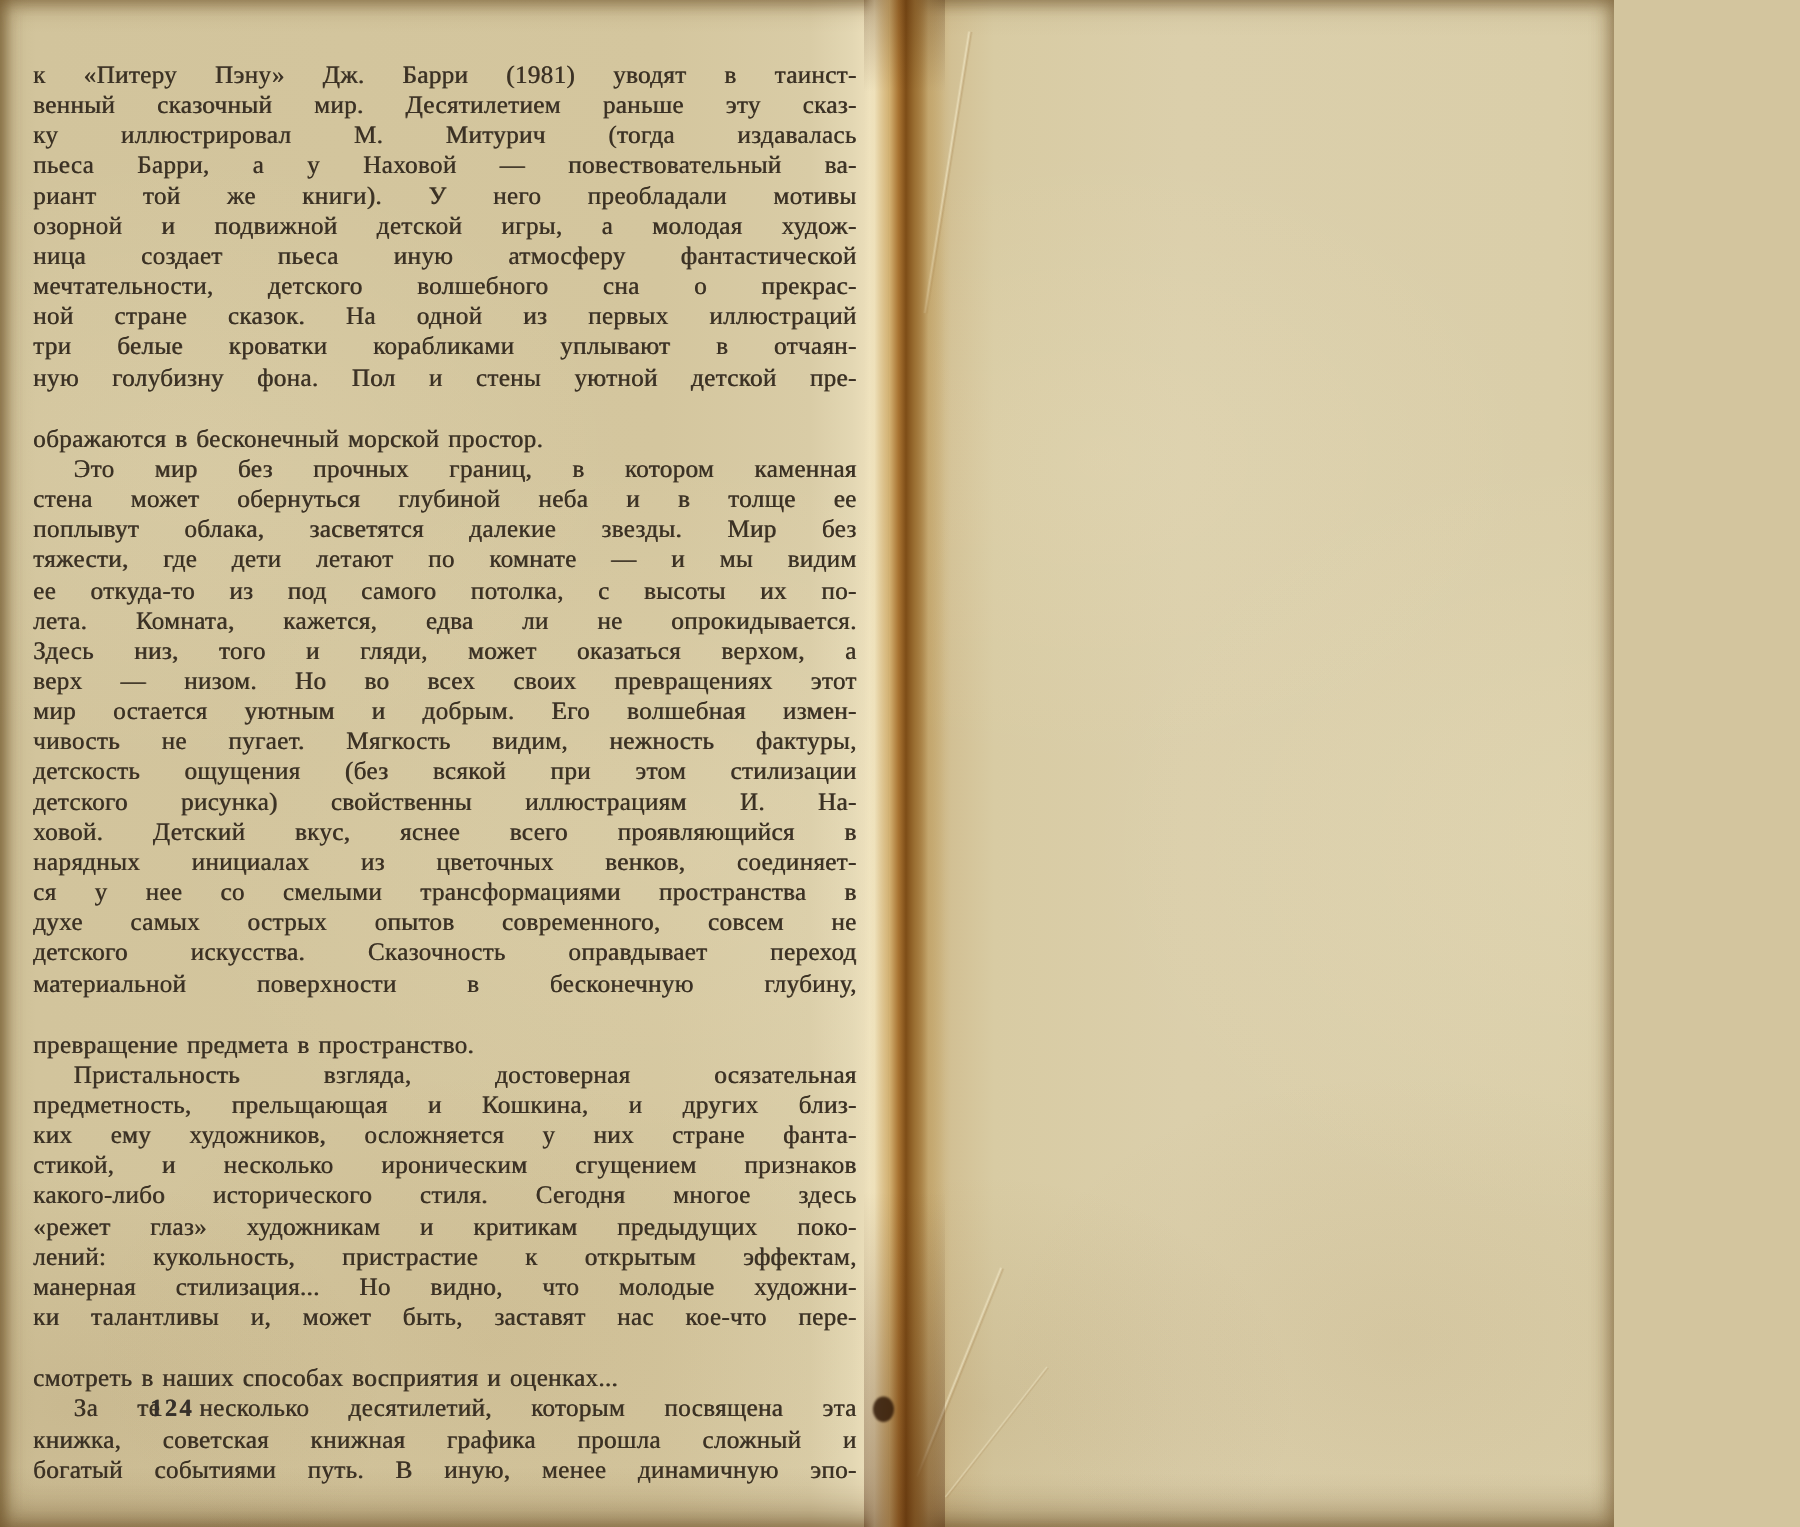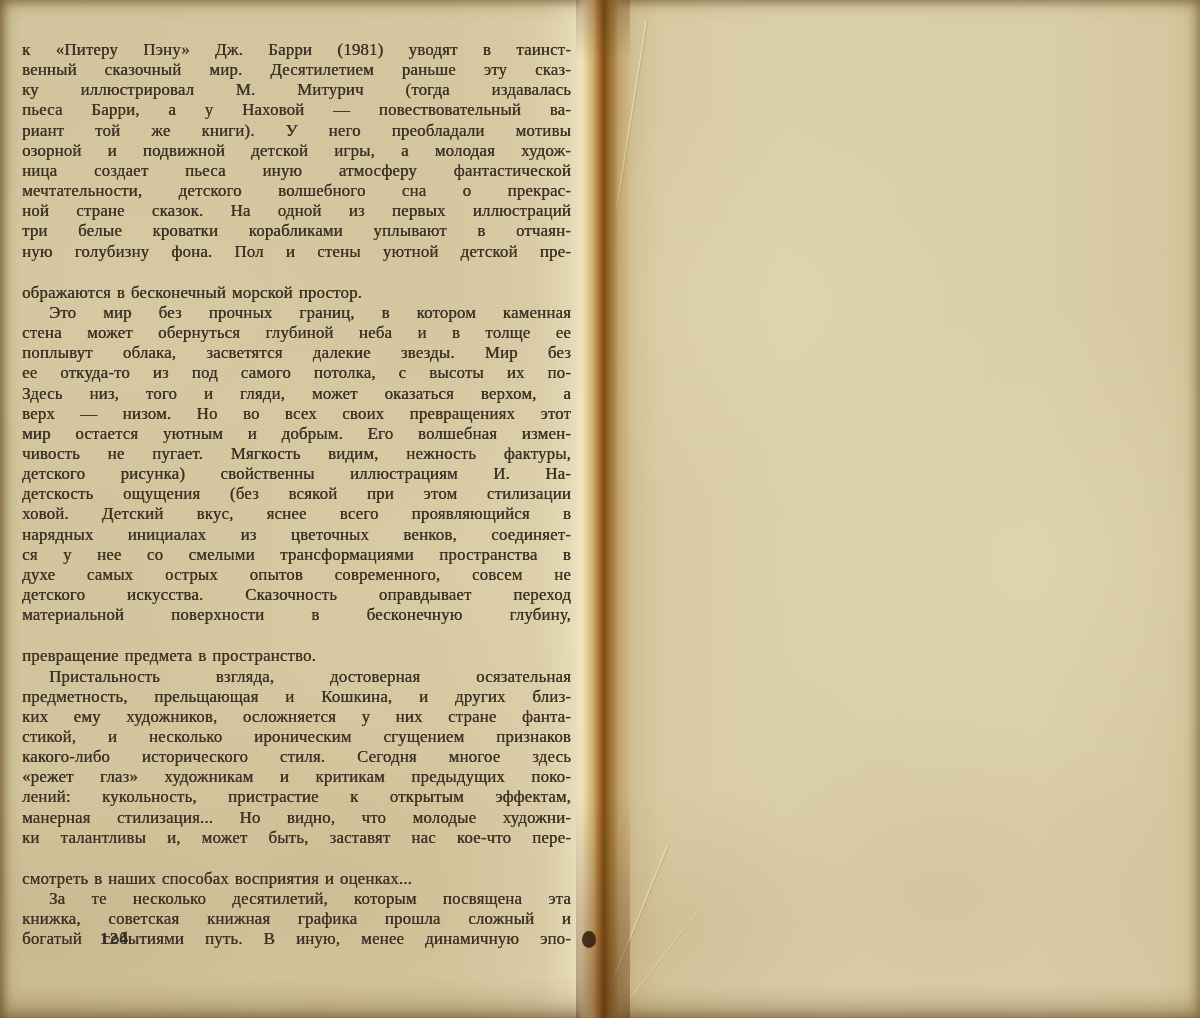--- a/index.html
+++ b/index.html
@@ -2,21 +2,21 @@
 <html><head>
 <meta charset="utf-8">
 <style>
   html, body {
     margin: 0;
     padding: 0;
     background: #d3c59e;
   }
   .spread {
     position: relative;
-    width: 1200px;
+    width: 1076px;
     height: 1018px;
     overflow: hidden;
     font-family: "Liberation Serif", "DejaVu Serif", serif;
     background: #14532d;
   }
   
   .spread::after {
     content: "";
     position: absolute;
     inset: 0;
@@ -150,27 +150,29 @@
           <div class="line">мечтательности, детского волшебного сна о прекрас-</div>
           <div class="line">ной стране сказок. На одной из первых иллюстраций</div>
           <div class="line">три белые кроватки корабликами уплывают в отчаян-</div>
           <div class="line">ную голубизну фона. Пол и стены уютной детской пре-</div>
           <div class="line last">ображаются в бесконечный морской простор.</div>
         </div>
         <div class="para indent">
           <div class="line">Это мир без прочных границ, в котором каменная</div>
           <div class="line">стена может обернуться глубиной неба и в толще ее</div>
           <div class="line">поплывут облака, засветятся далекие звезды. Мир без</div>
+          <div class="line">тяжести, где дети летают по комнате — и мы видим</div>
           <div class="line">ее откуда-то из под самого потолка, с высоты их по-</div>
+          <div class="line">лета. Комната, кажется, едва ли не опрокидывается.</div>
           <div class="line">Здесь низ, того и гляди, может оказаться верхом, а</div>
           <div class="line">верх — низом. Но во всех своих превращениях этот</div>
           <div class="line">мир остается уютным и добрым. Его волшебная измен-</div>
           <div class="line">чивость не пугает. Мягкость видим, нежность фактуры,</div>
+          <div class="line">детскость ощущения (без всякой при этом стилизации</div>
           <div class="line">детского рисунка) свойственны иллюстрациям И. На-</div>
-          <div class="line">детскость ощущения (без всякой при этом стилизации</div>
           <div class="line">ховой. Детский вкус, яснее всего проявляющийся в</div>
           <div class="line">нарядных инициалах из цветочных венков, соединяет-</div>
           <div class="line">ся у нее со смелыми трансформациями пространства в</div>
           <div class="line">духе самых острых опытов современного, совсем не</div>
           <div class="line">детского искусства. Сказочность оправдывает переход</div>
           <div class="line">материальной поверхности в бесконечную глубину,</div>
           <div class="line last">превращение предмета в пространство.</div>
         </div>
         <div class="para indent">
           <div class="line">Пристальность взгляда, достоверная осязательная</div>

